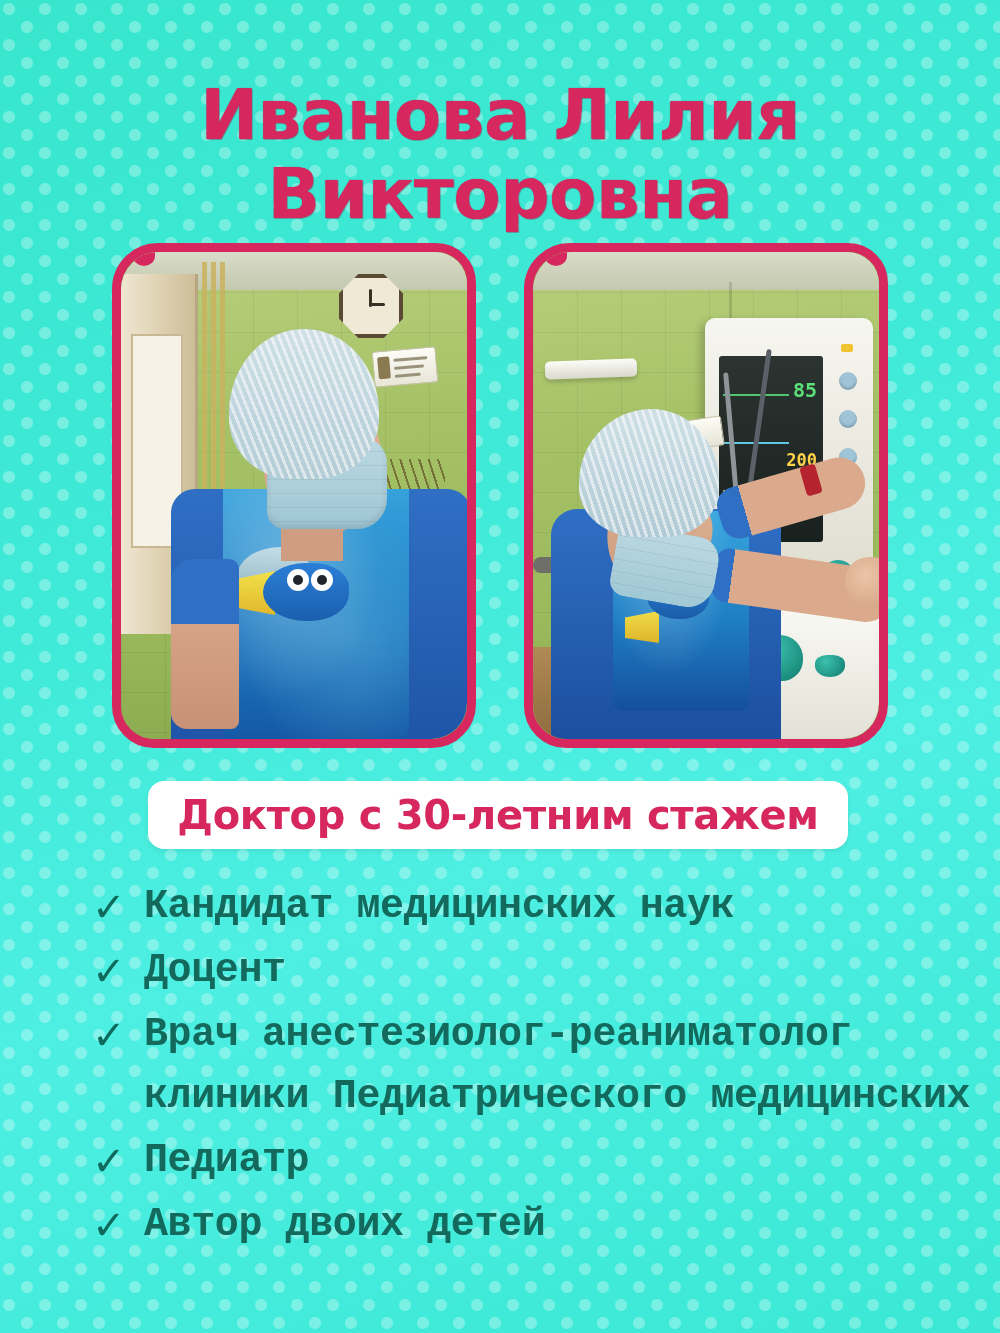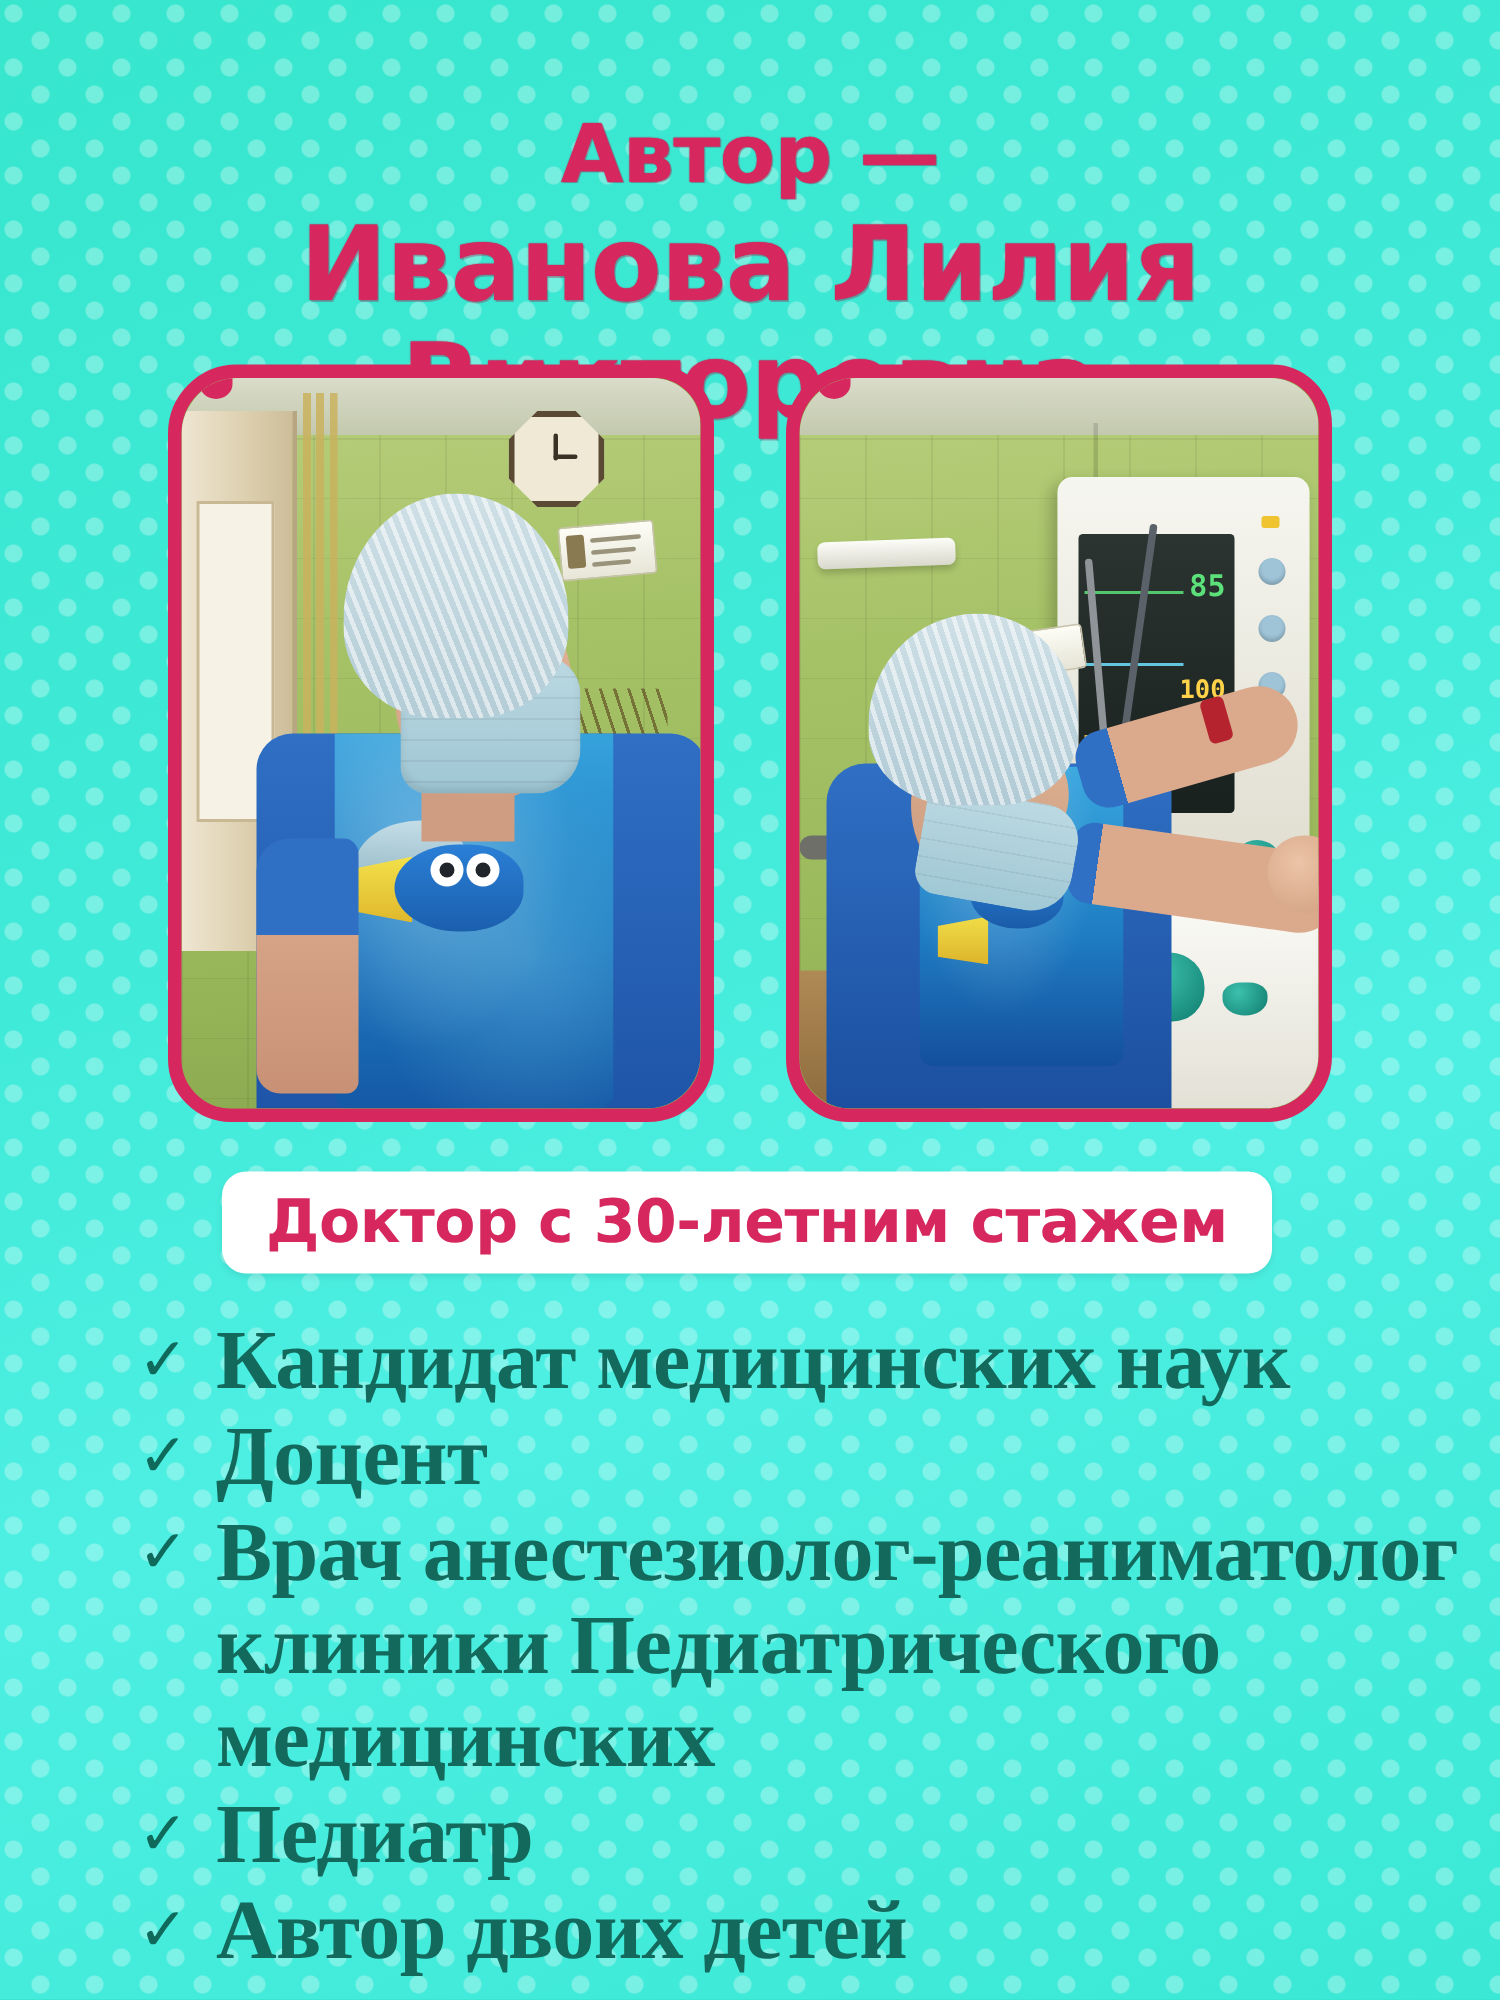--- a/index.html
+++ b/index.html
@@ -575,35 +575,34 @@
     font-size: 40px;
     font-weight: 700;
     line-height: 62px;
     text-align: left;
     padding-left: 4px;
     box-sizing: border-box;
   }
   .bullet .btext {
     flex: 1 1 auto;
     color: #13695c;
-    font-family: Liberation Serif, serif;
+    font-family: Liberation Mono, monospace;
     font-weight: 700;
-    font-size: 56px;
+    font-size: 40px;
     line-height: 62px;
     letter-spacing: -0.4px;
   }
   .bullet.multiline .btext { max-width: 832px; }
 </style>
 </head>
 <body>
 
 <div class="poster">
 
   <div class="title-block">
-    <span class="title-line l1">Автор —</span>
     <span class="title-line l2">Иванова Лилия Викторовна</span>
   </div>
 
   <div class="photos">
 
     <div class="photo-frame">
       <div class="photo-inner">
         <div class="wall"></div>
         <div class="ceiling"></div>
         <div class="door">
@@ -675,21 +674,21 @@
           <span class="leg"></span>
         </div>
 
         <div class="monitor">
           <span class="led"></span>
           <div class="screen">
             <span class="wave w1"></span>
             <span class="wave w2"></span>
             <span class="wave w3"></span>
             <span class="num n1">85</span>
-            <span class="num n2">100</span>
+            <span class="num n2">200</span>
             <span class="num n3">120/70</span>
           </div>
           <span class="sidebtn p1"></span>
           <span class="sidebtn p2"></span>
           <span class="sidebtn p3"></span>
           <span class="sidebtn p4"></span>
           <span class="btnrow"></span>
           <span class="bigknob"></span>
         </div>
 

